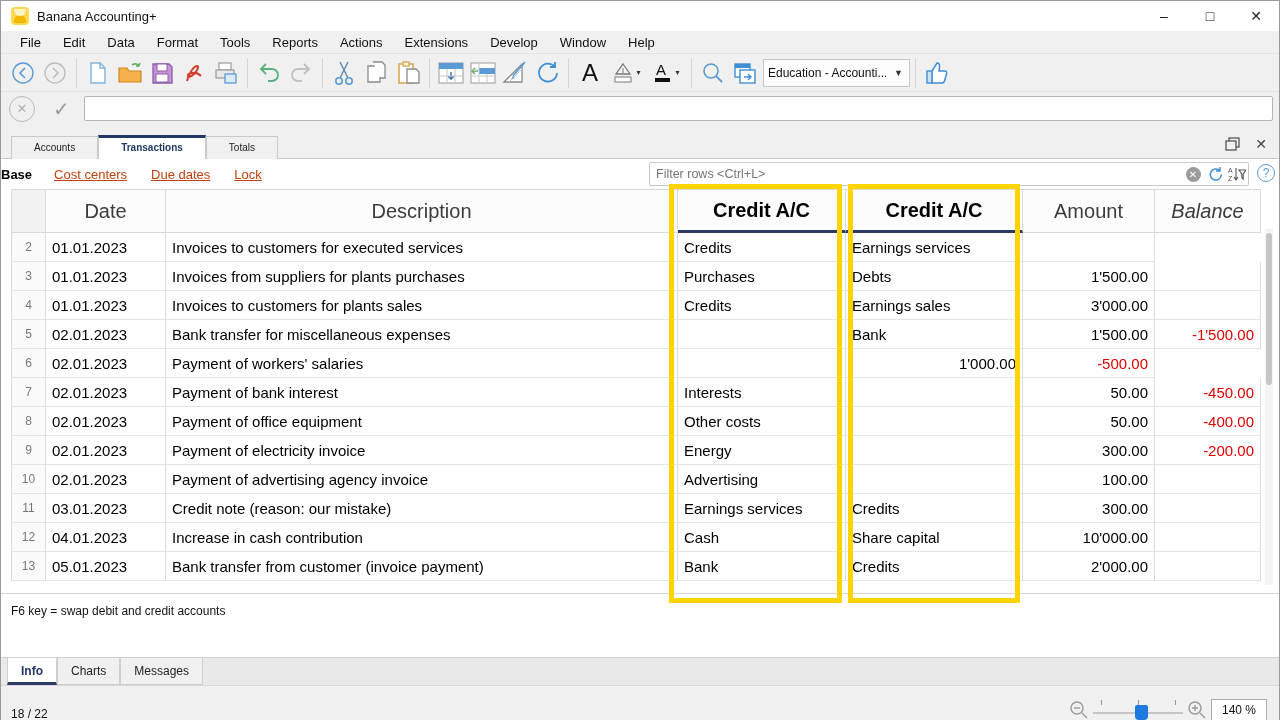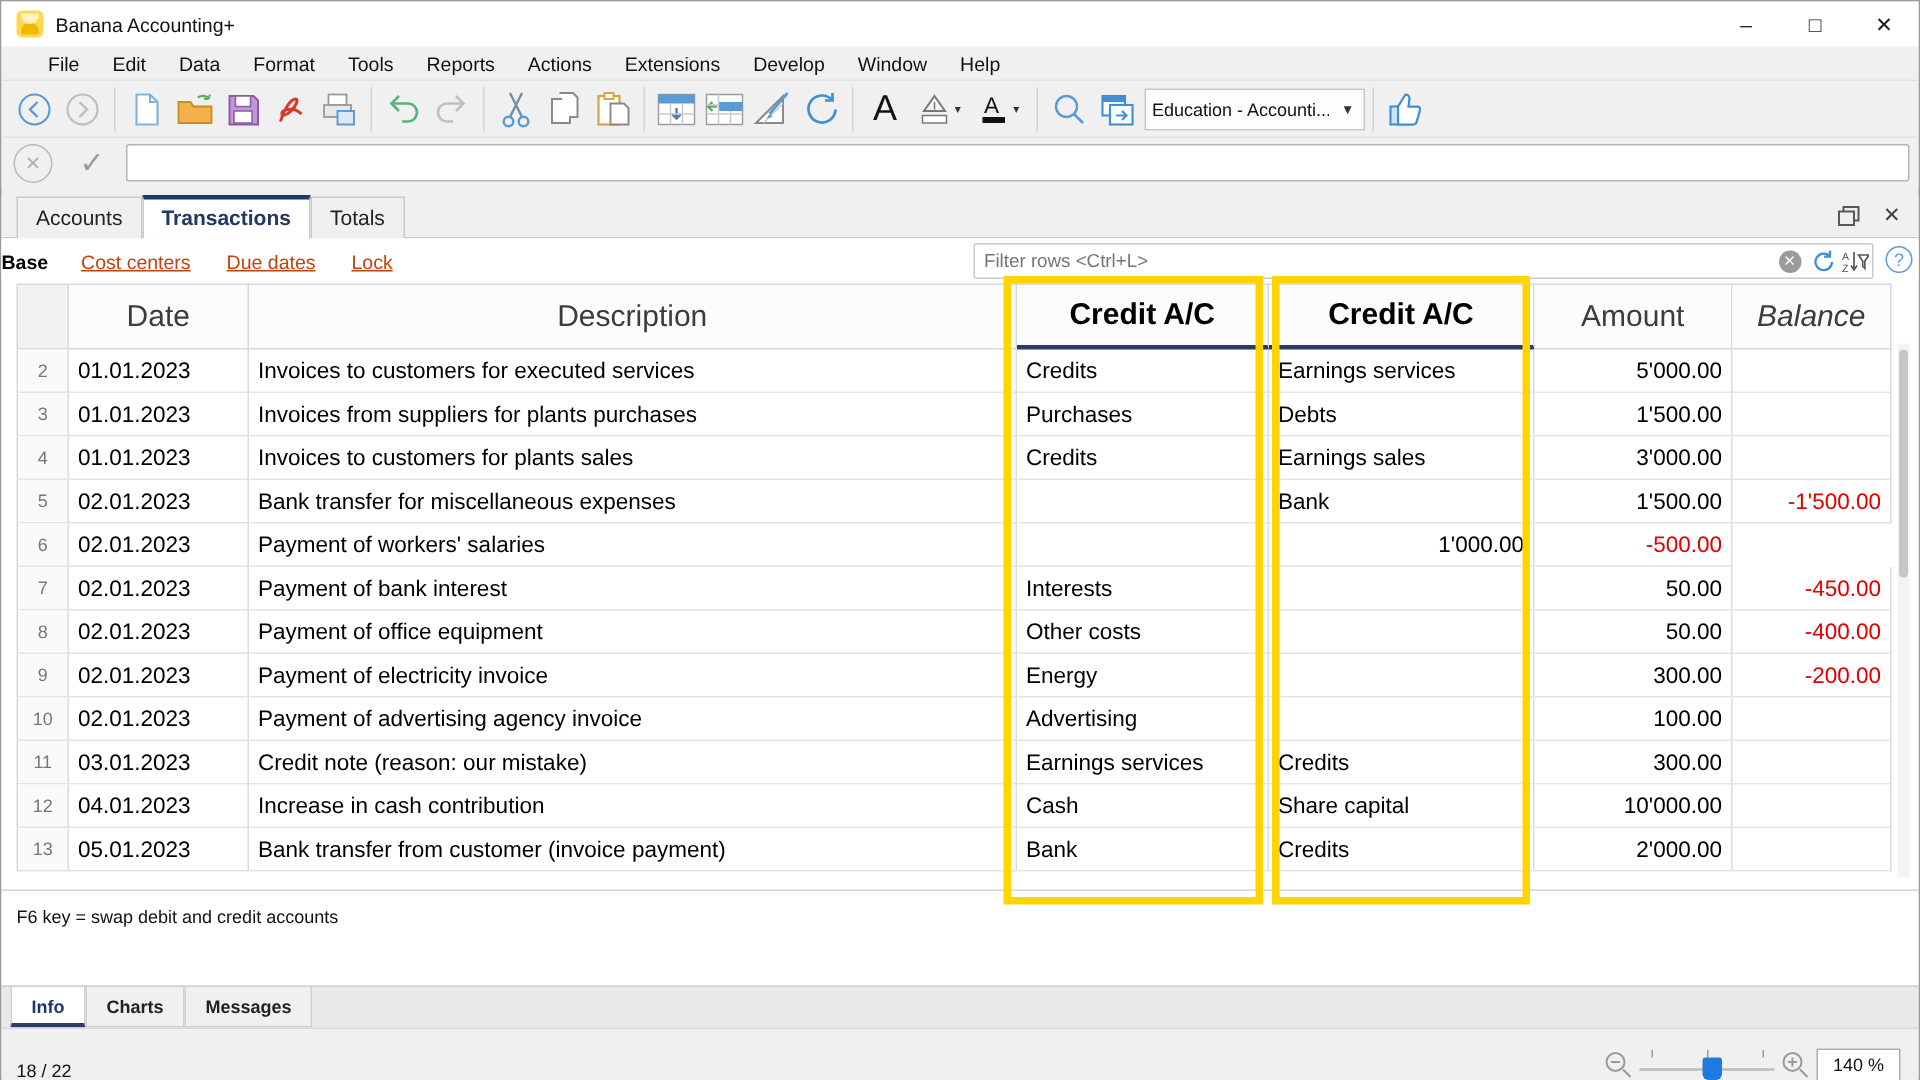--- a/index.html
+++ b/index.html
@@ -17,21 +17,21 @@
     background:#fff3c4; border-radius:0 0 8px 8px; }
   .app-icon::before { content:""; position:absolute; left:3px; bottom:2px; width:12px; height:8px;
     background:#f2b705; border-radius:8px 8px 2px 2px; }
   .title-text { font-size:13px; color:#111; }
   .win-controls { margin-left:auto; display:flex; height:100%; }
   .win-btn { width:46px; height:100%; display:flex; align-items:center; justify-content:center;
     font-size:14px; color:#222; }
 
   
   .menubar { position:absolute; left:0; top:30px; width:100%; height:23px; background:#f0f0f0;
-    display:flex; align-items:center; padding-left:20px; border-bottom:1px solid #e3e3e3; }
+    display:flex; align-items:center; padding-left:8px; border-bottom:1px solid #e3e3e3; }
   .menu-item { font-size:13px; color:#111; padding:2px 11px; cursor:default; }
 
   
   .toolbar { position:absolute; left:0; top:53px; width:100%; height:38px; background:#f0f0f0;
     display:flex; align-items:center; padding-left:6px; border-bottom:1px solid #e0e0e0; }
   .ticon { width:30px; height:30px; display:flex; align-items:center; justify-content:center;
     margin:0 1px; border-radius:3px; }
   .tsep { width:1px; height:30px; background:#d4d4d4; margin:0 5px; }
   .fontA { font-size:24px; color:#111; font-weight:400; }
   .dd-arrow { font-size:8px; color:#333; margin-left:1px; }
@@ -47,21 +47,21 @@
   .edit-cancel { width:26px; height:26px; border:1.5px solid #b9b9b9; border-radius:50%;
     color:#b0b0b0; font-size:13px; display:flex; align-items:center; justify-content:center;
     margin-left:8px; }
   .edit-accept { color:#9c9c9c; font-size:20px; margin:0 14px 0 18px; }
   .edit-input { flex:1; height:25px; margin-right:6px; border:1px solid #b5b5b5; border-radius:2px;
     background:#fff; font-size:14px; padding:0 6px; font-family:inherit; }
 
   
   .tabbar { position:absolute; left:0; top:129px; width:100%; height:29px; background:#f0f0f0;
     display:flex; align-items:flex-end; padding-left:10px; border-bottom:1px solid #c9c9c9; }
-  .tab { font-size:14px; padding:5px 12px 6px; border:1px solid #c9c9c9; border-bottom:none;
+  .tab { font-size:10px; padding:5px 22px 6px; border:1px solid #c9c9c9; border-bottom:none;
     background:#f0f0f0; color:#222; margin-right:0; position:relative; top:1px; }
   .tab.active { background:#ffffff; color:#1f3864; font-weight:700; border-top:3px solid #1f3864;
     padding-top:4px; z-index:2; }
   .tabbar-right { margin-left:auto; display:flex; align-items:center; gap:14px; padding:0 12px 6px 0; }
   .tabbar-right .glyph { color:#444; font-size:14px; }
 
   
   .content { position:absolute; left:0; top:158px; width:100%; height:434px; background:#ffffff; }
   .viewbar { position:absolute; left:0; top:0; width:100%; height:30px; background:#fff;
     display:flex; align-items:center; padding-left:0; }
@@ -108,21 +108,21 @@
 
   
   .infopanel { position:absolute; left:0; top:592px; width:100%; height:64px; background:#ffffff;
     border-top:1px solid #d5d5d5; }
   .infopanel .txt { font-size:12px; color:#111; padding:10px 0 0 10px; }
 
   
   .btabs { position:absolute; left:0; top:656px; width:100%; height:28px; background:#e9e9e9;
     display:flex; align-items:stretch; padding-left:6px; border-top:1px solid #d0d0d0; }
   .btab { font-size:12px; padding:6px 13px 5px; border:1px solid #cfcfcf; border-top:none;
-    background:#f0f0f0; color:#222;font-weight:bold; }
+    background:#f0f0f0; color:#222; }
   .btab.active { background:#ffffff; color:#1f3864; font-weight:700; border-bottom:3px solid #2b3a67;
     padding-bottom:2px; }
 
   
   .statusbar { position:absolute; left:0; top:684px; width:100%; height:36px; background:#f0f0f0;
     border-top:1px solid #d8d8d8; display:flex; align-items:flex-end; }
   .status-pos { font-size:12px; color:#111; margin-left:10px; }
   .status-right { margin-left:auto; display:flex; align-items:center; margin-right:12px; gap:4px; }
   .slider { position:relative; width:90px; height:20px; }
   .slider .track { position:absolute; left:0; right:0; top:12px; height:2px; background:#c4c4c4; }
@@ -384,21 +384,20 @@
         </div>
       </div>
       <div class="tbody">
 
           <div class="tr">
             <div class="td num">2</div>
             <div class="td date">01.01.2023</div>
             <div class="td desc">Invoices to customers for executed services</div>
             <div class="td debit">Credits</div>
             <div class="td credit">Earnings services</div>
-            <div class="td amount">5'000.00</div>
             <div class="td balance"></div>
           </div>
 
           <div class="tr">
             <div class="td num">3</div>
             <div class="td date">01.01.2023</div>
             <div class="td desc">Invoices from suppliers for plants purchases</div>
             <div class="td debit">Purchases</div>
             <div class="td credit">Debts</div>
             <div class="td amount">1'500.00</div>

